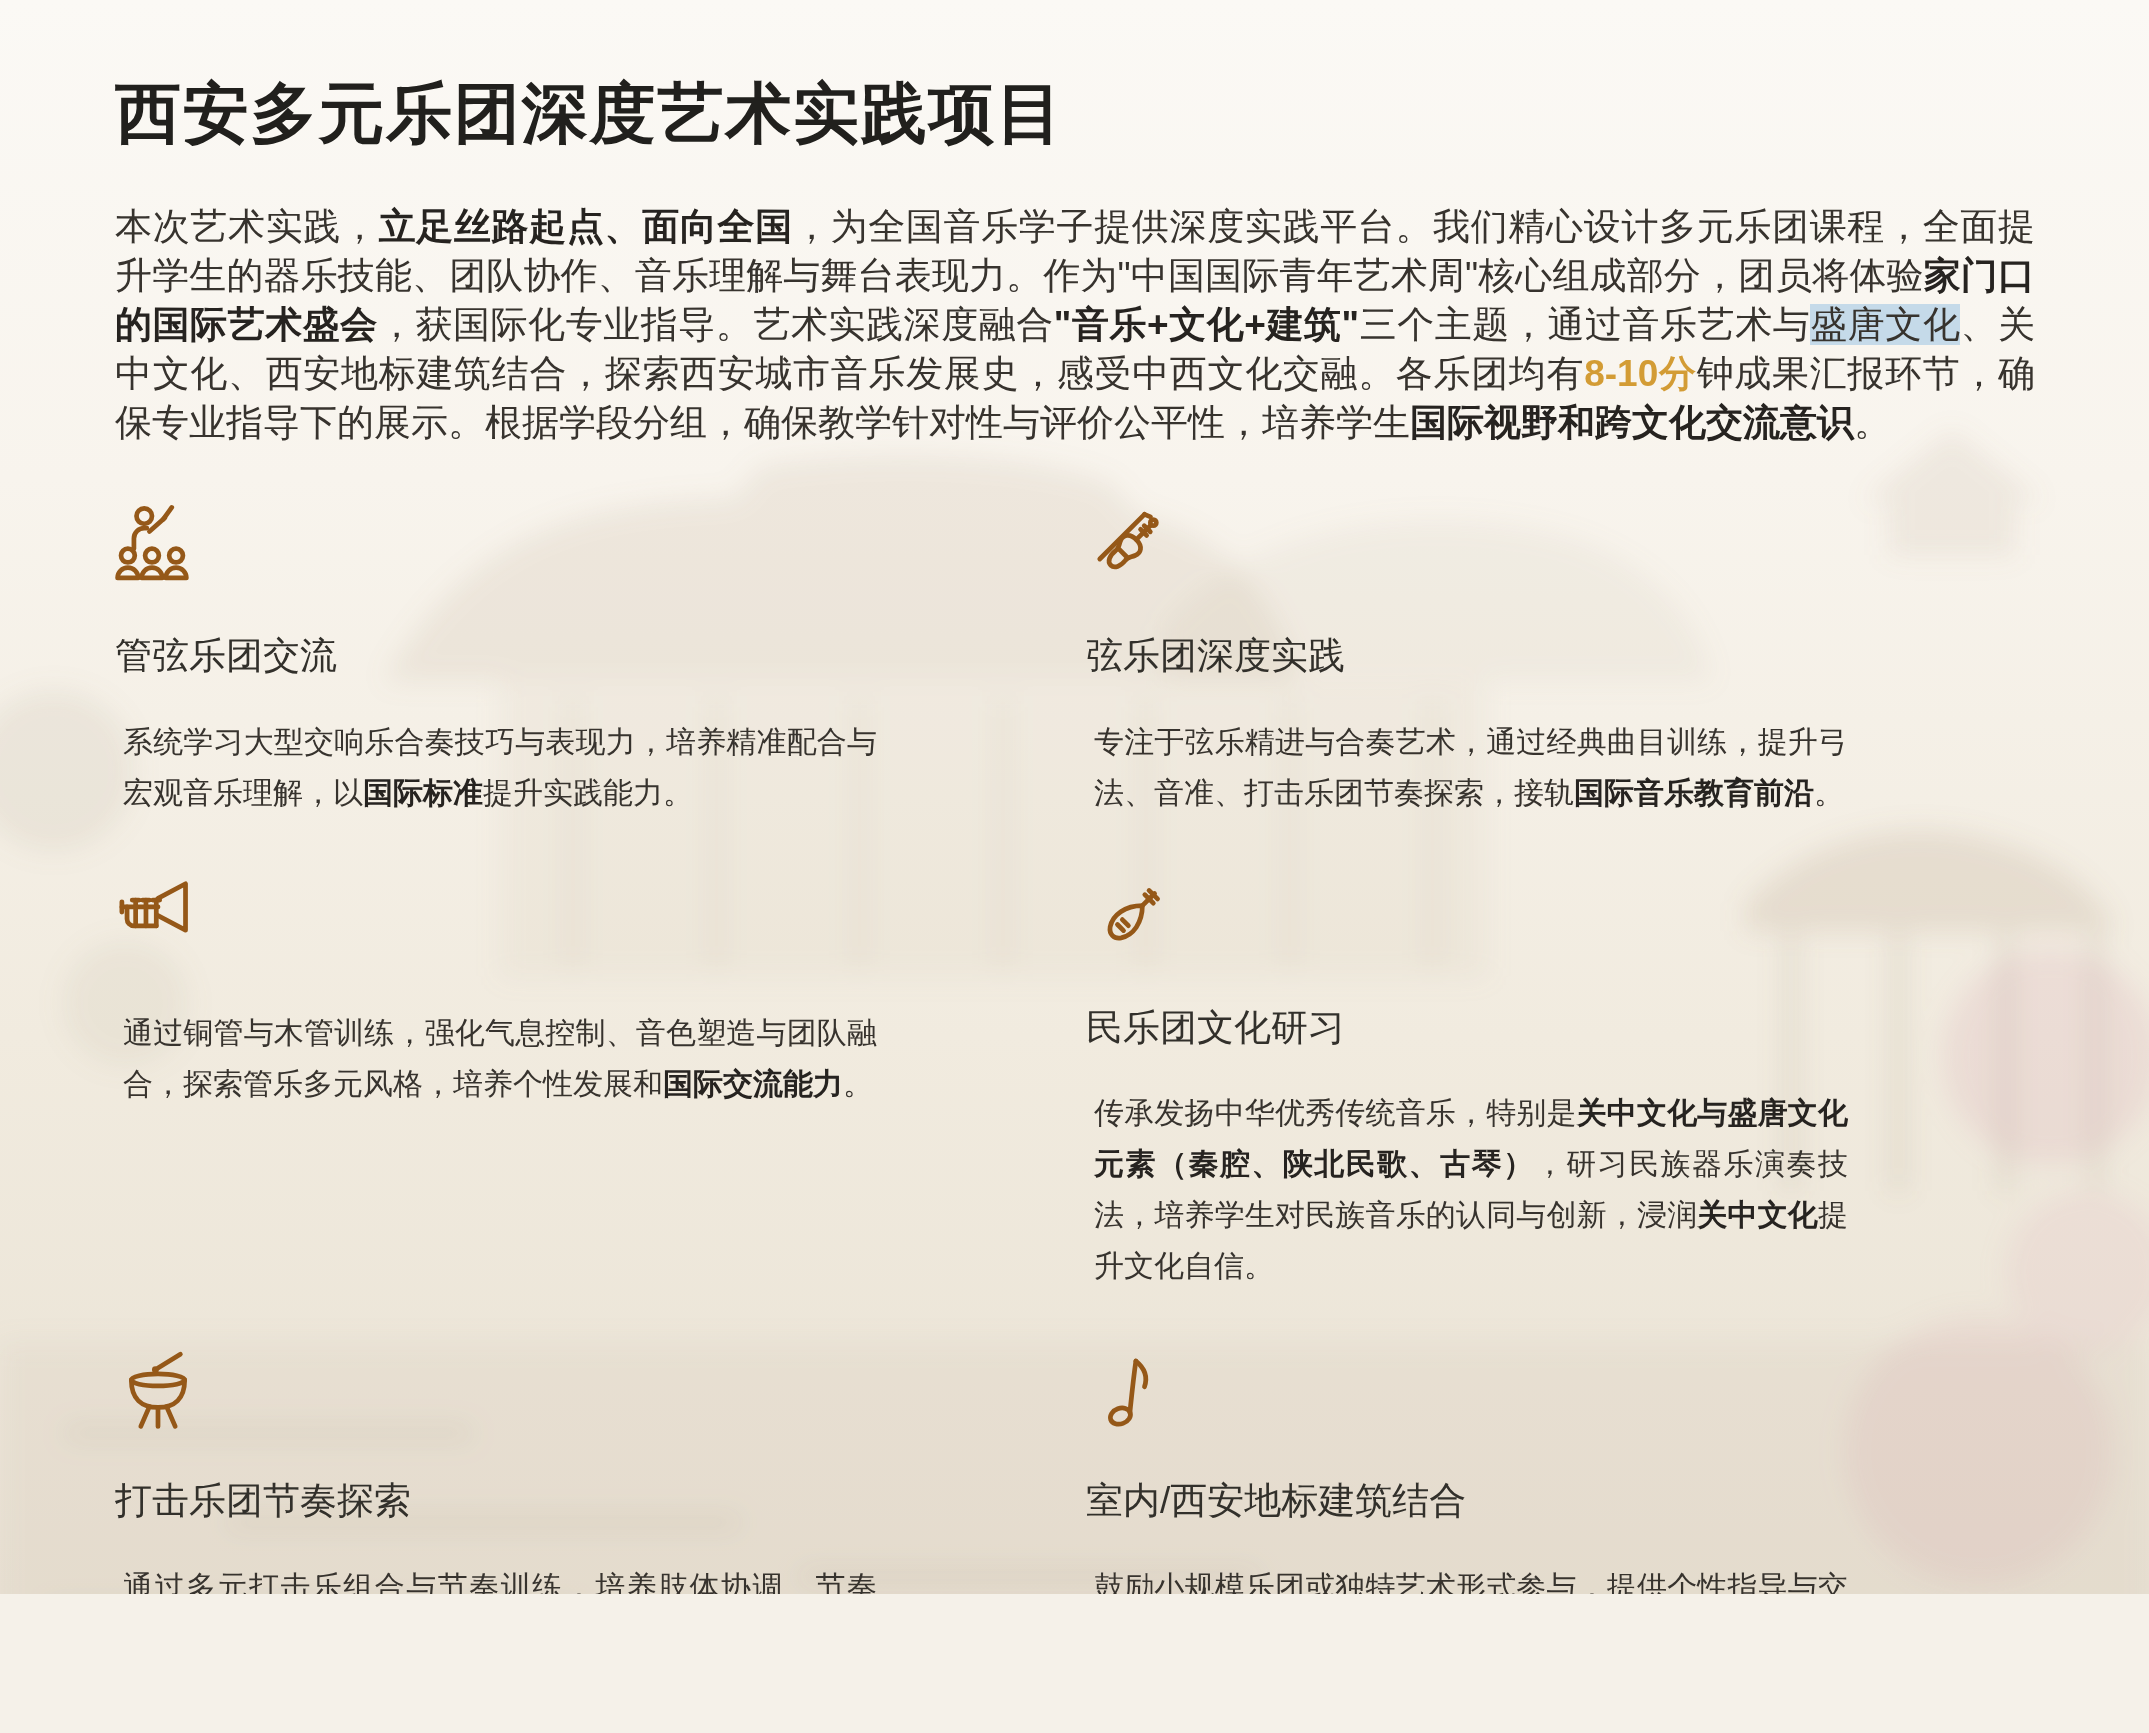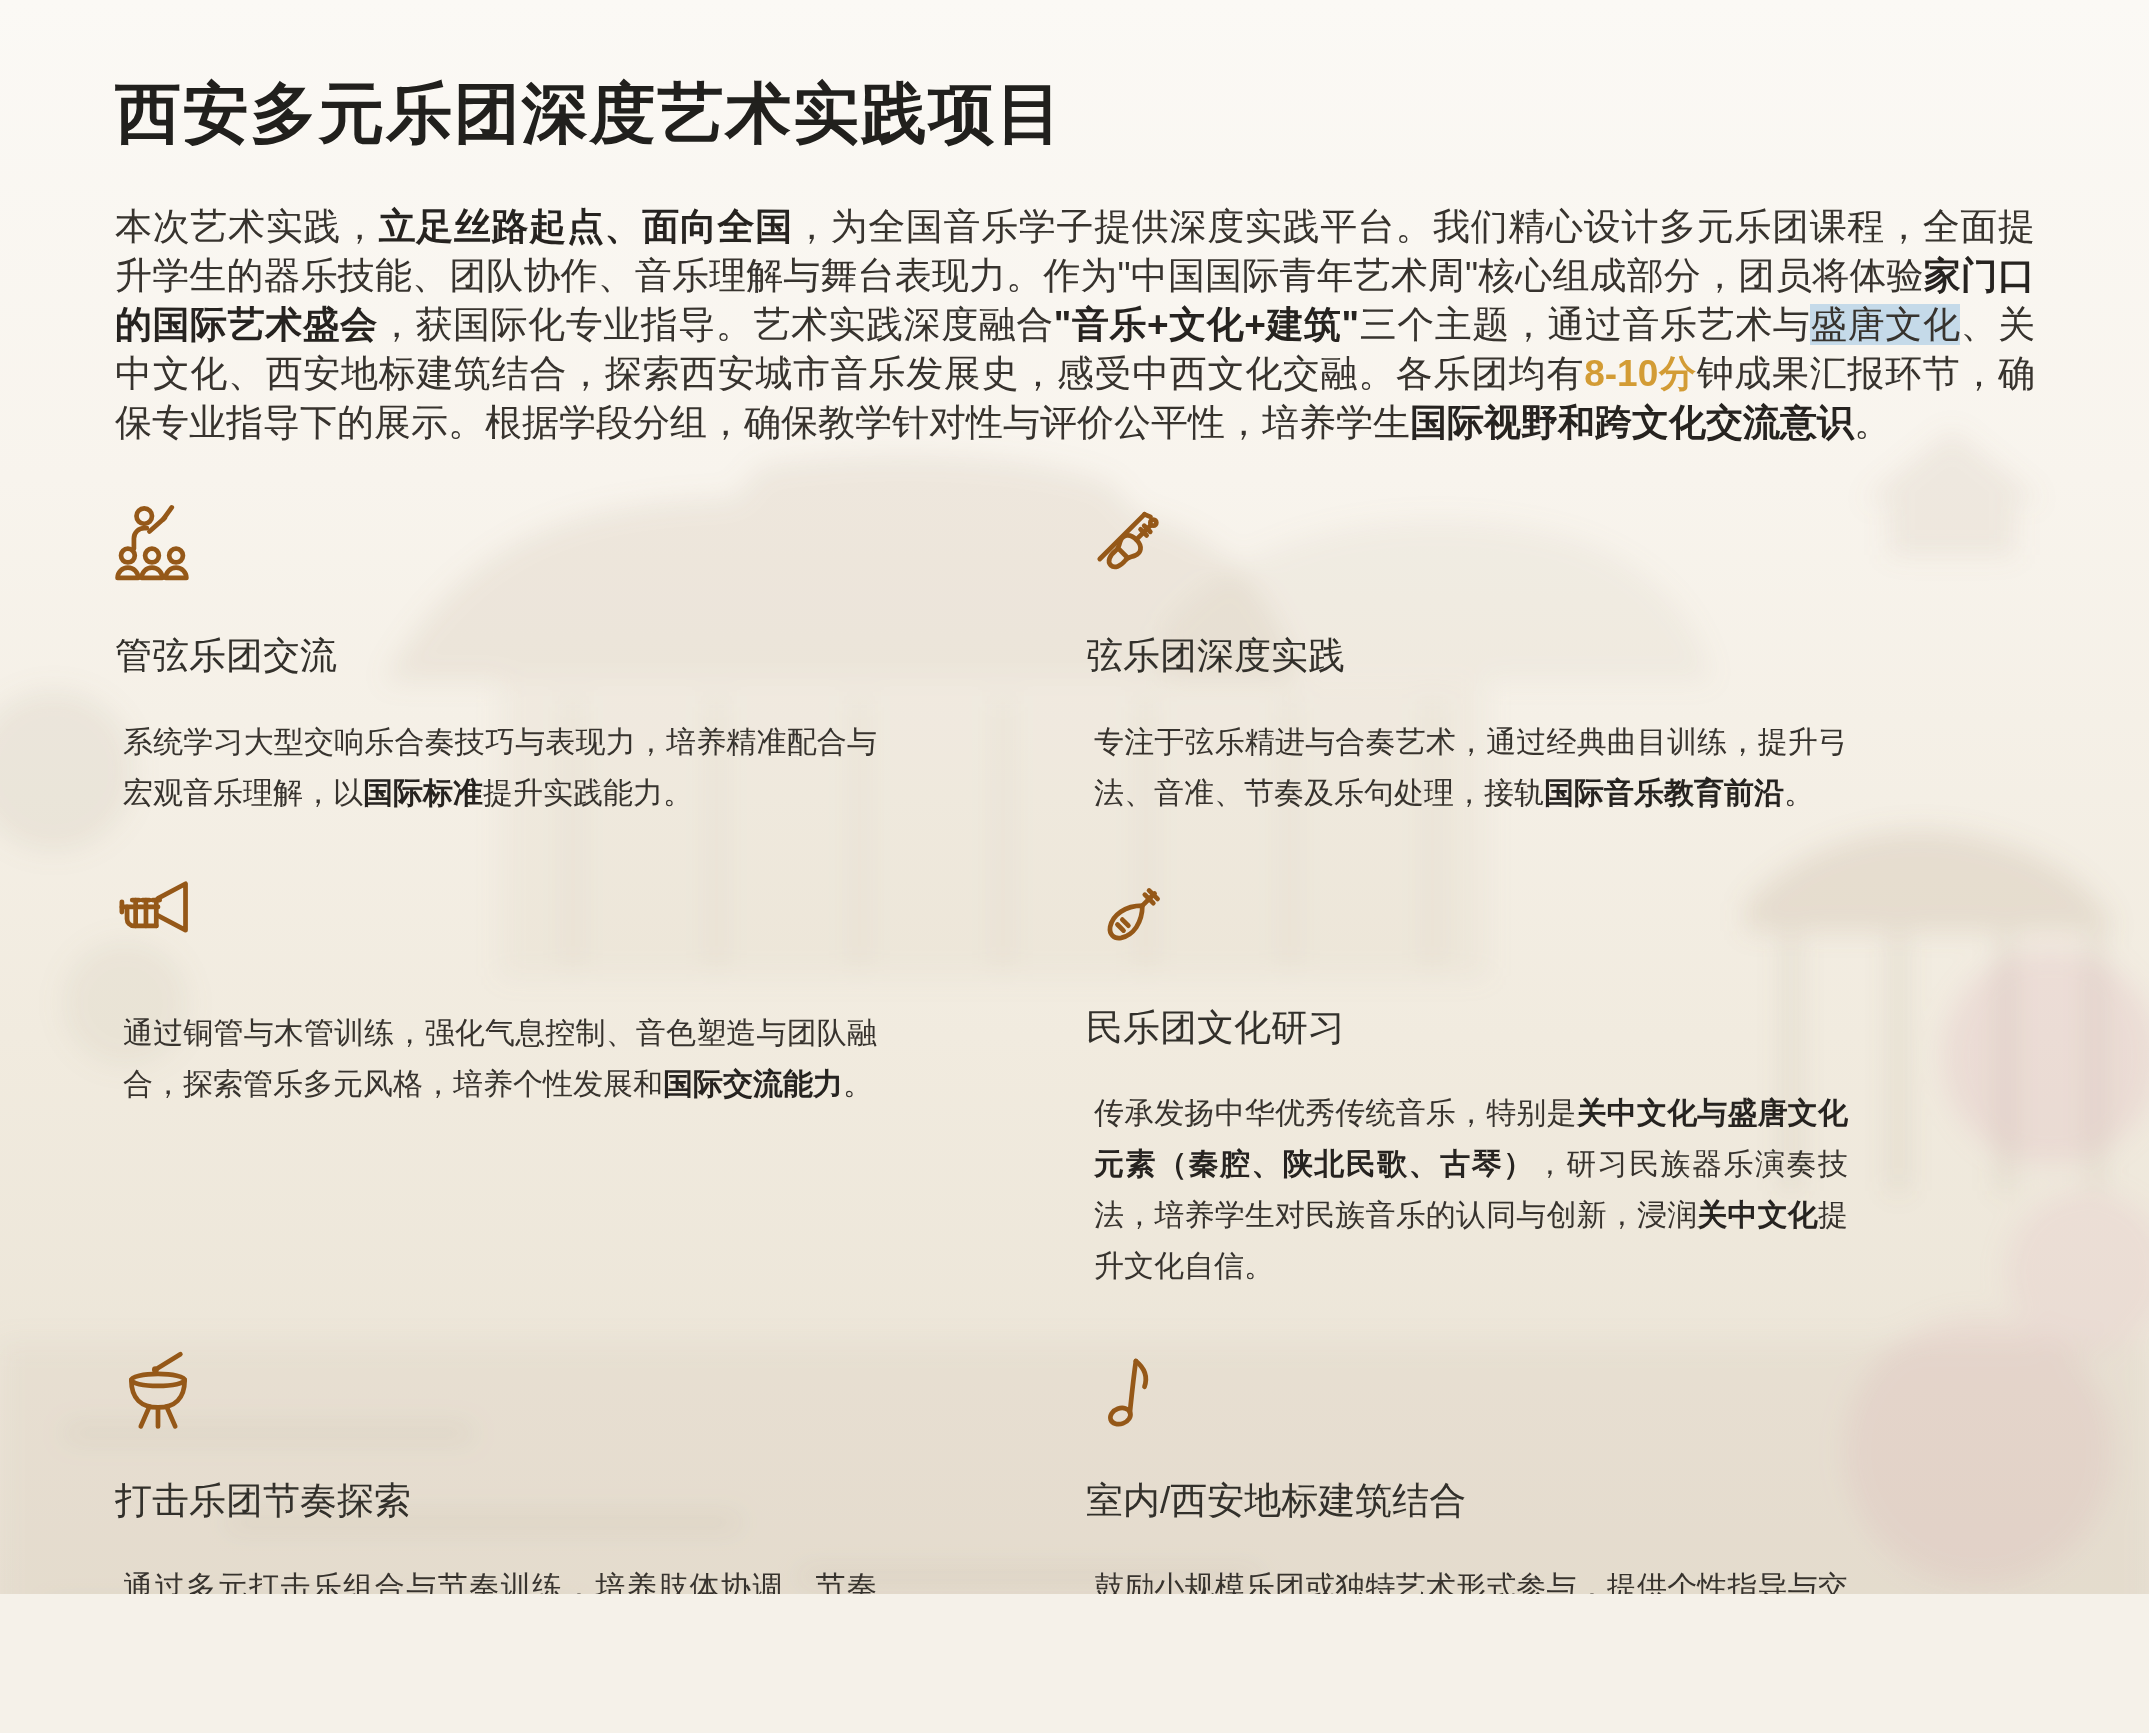--- a/index.html
+++ b/index.html
@@ -145,21 +145,21 @@
               <circle cx="50" cy="10" r="3.5"></circle>
               <path d="M45,26 h10 M45,20 h10"></path>
               <path d="M44,60 h12"></path>
             </g>
             <path d="M16,64 L68,12"></path>
             <path d="M68,12 l7,3"></path>
           </g>
             </svg>
         </div>
         <h2>弦乐团深度实践</h2>
-        <p><span>专注于弦乐精进与合奏艺术，通过经典曲目训练，提升弓法、音准、节奏及乐句处理，接轨</span><span class="b">国际音乐教育前沿</span><span>。</span></p>
+        <p><span>专注于弦乐精进与合奏艺术，通过经典曲目训练，提升弓法、音准、打击乐团节奏探索，接轨</span><span class="b">国际音乐教育前沿</span><span>。</span></p>
       </section>
 
       <section class="card">
         <div class="icon">
           <svg viewBox="0 0 100 100">
               <g class="ic">
             <path d="M8,30 v12"></path>
             <path d="M8,36 H50"></path>
             <path d="M50,26 L82,9 V63 L50,46"></path>
             <path d="M24,28 V58 M36,28 V58 M48,28 V58"></path>

